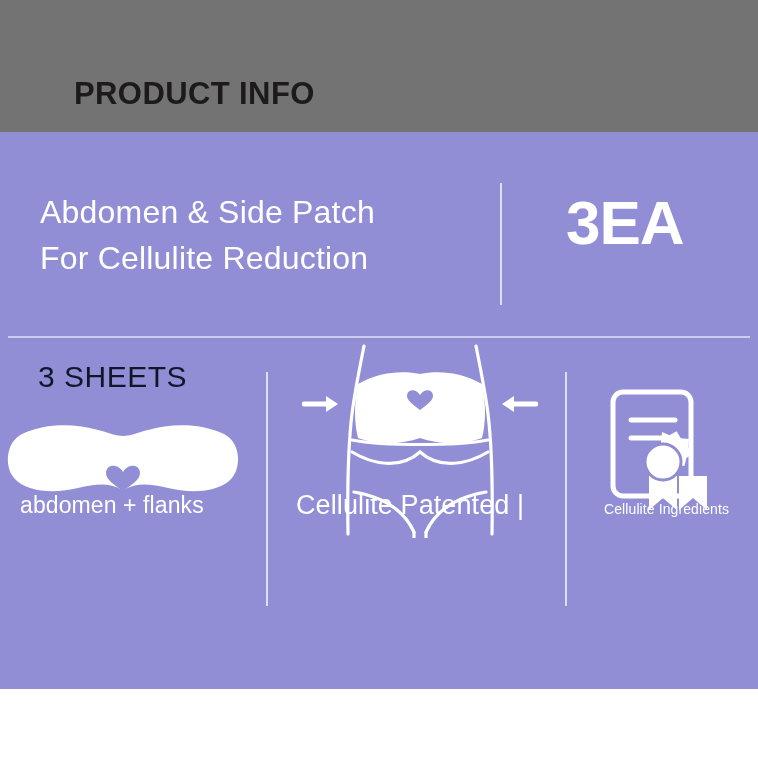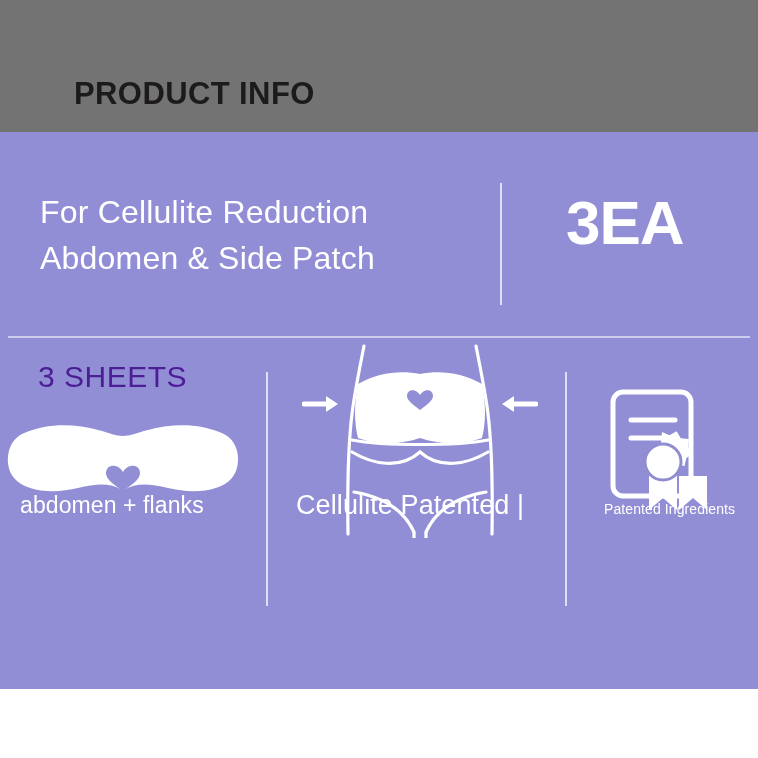--- a/index.html
+++ b/index.html
@@ -146,21 +146,21 @@
     position: absolute;
     left: 0;
     top: 0;
     width: 266px;
     height: 351px;
   }
   .sheets-count {
     position: absolute;
     left: 38px;
     top: 22px;
-    color: #4c1d95;
+    color: #0f172a;
     font-size: 30px;
     font-weight: 400;
     letter-spacing: 0.5px;
     white-space: nowrap;
   }
   .patch-art {
     position: absolute;
     left: 2px;
     top: 80px;
     width: 242px;
@@ -244,22 +244,22 @@
 
   <div class="header">
     <div class="header-title">PRODUCT INFO</div>
   </div>
 
   <div class="panel">
 
     <div class="top-row">
 
       <div class="product-name">
+        <div>Abdomen &amp; Side Patch</div>
         <div>For Cellulite Reduction</div>
-        <div>Abdomen &amp; Side Patch</div>
       </div>
 
       <div class="divider-v-top"></div>
 
       <div class="qty">3EA</div>
     </div>
 
     <div class="divider-h"></div>
 
     <div class="bottom-row">
@@ -365,18 +365,18 @@
             <circle cx="60" cy="78" r="18" fill="none" stroke="#8f8ccf" stroke-width="3"></circle>
           </svg>
         </div>
       </div>
     </div>
   </div>
 
   <div class="captions-layer">
     <div class="caption-1">abdomen + flanks</div>
     <div class="caption-2">Cellulite Patented |</div>
-    <div class="caption-3">Patented Ingredients</div>
+    <div class="caption-3">Cellulite Ingredients</div>
   </div>
 
   <div class="footer-strip"></div>
 
 </div>
 
 </body></html>

